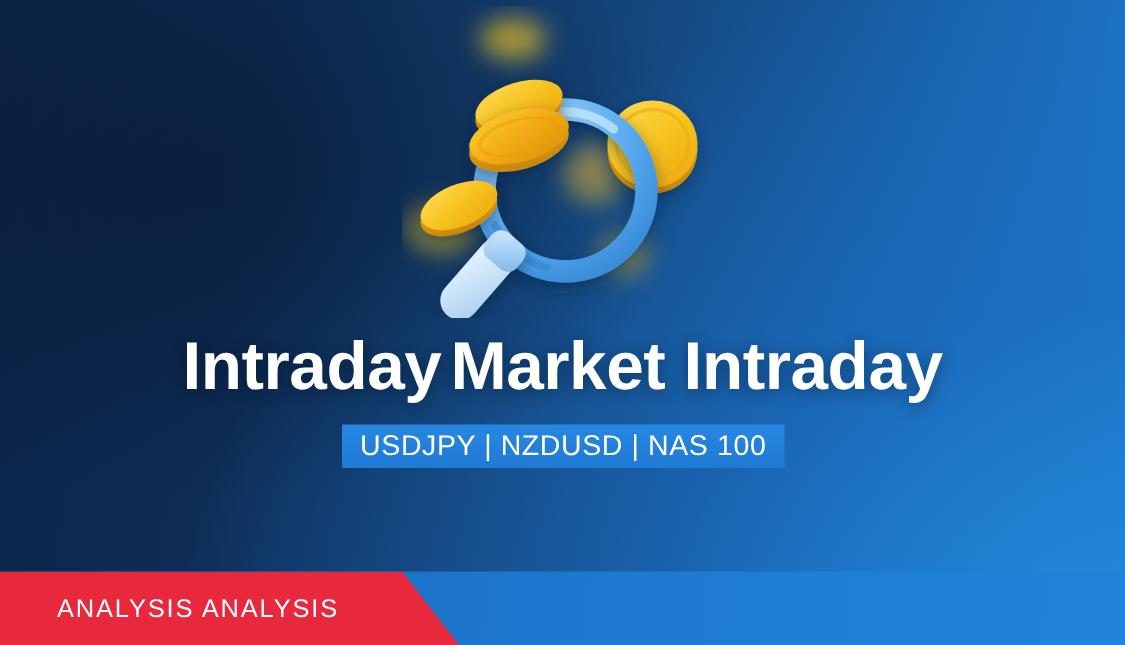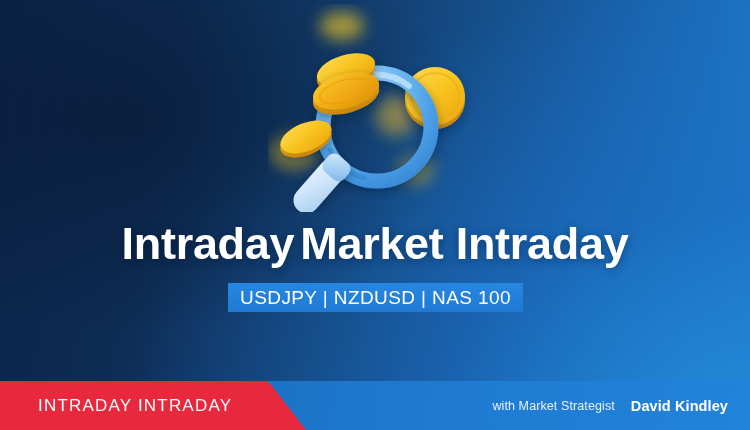--- a/index.html
+++ b/index.html
@@ -234,20 +234,16 @@
   <div class="title">
     <span class="light">Intraday</span><span class="bold">Market Intraday</span>
   </div>
 
   <div class="pairs-badge">
     <span class="pairs-text">USDJPY | NZDUSD | NAS 100</span>
   </div>
 
   <div class="bottom-bar">
     <div class="red-shape"></div>
-    <div class="bar-label">INTRADAY INTRADAY</div>
-    <div class="presenter">
-      <span class="with-label">with Market Strategist</span>
-      <span class="presenter-name">David Kindley</span>
-    </div>
+    <div class="bar-label">ANALYSIS ANALYSIS</div>
   </div>
 
 </div>
 
 </body></html>

